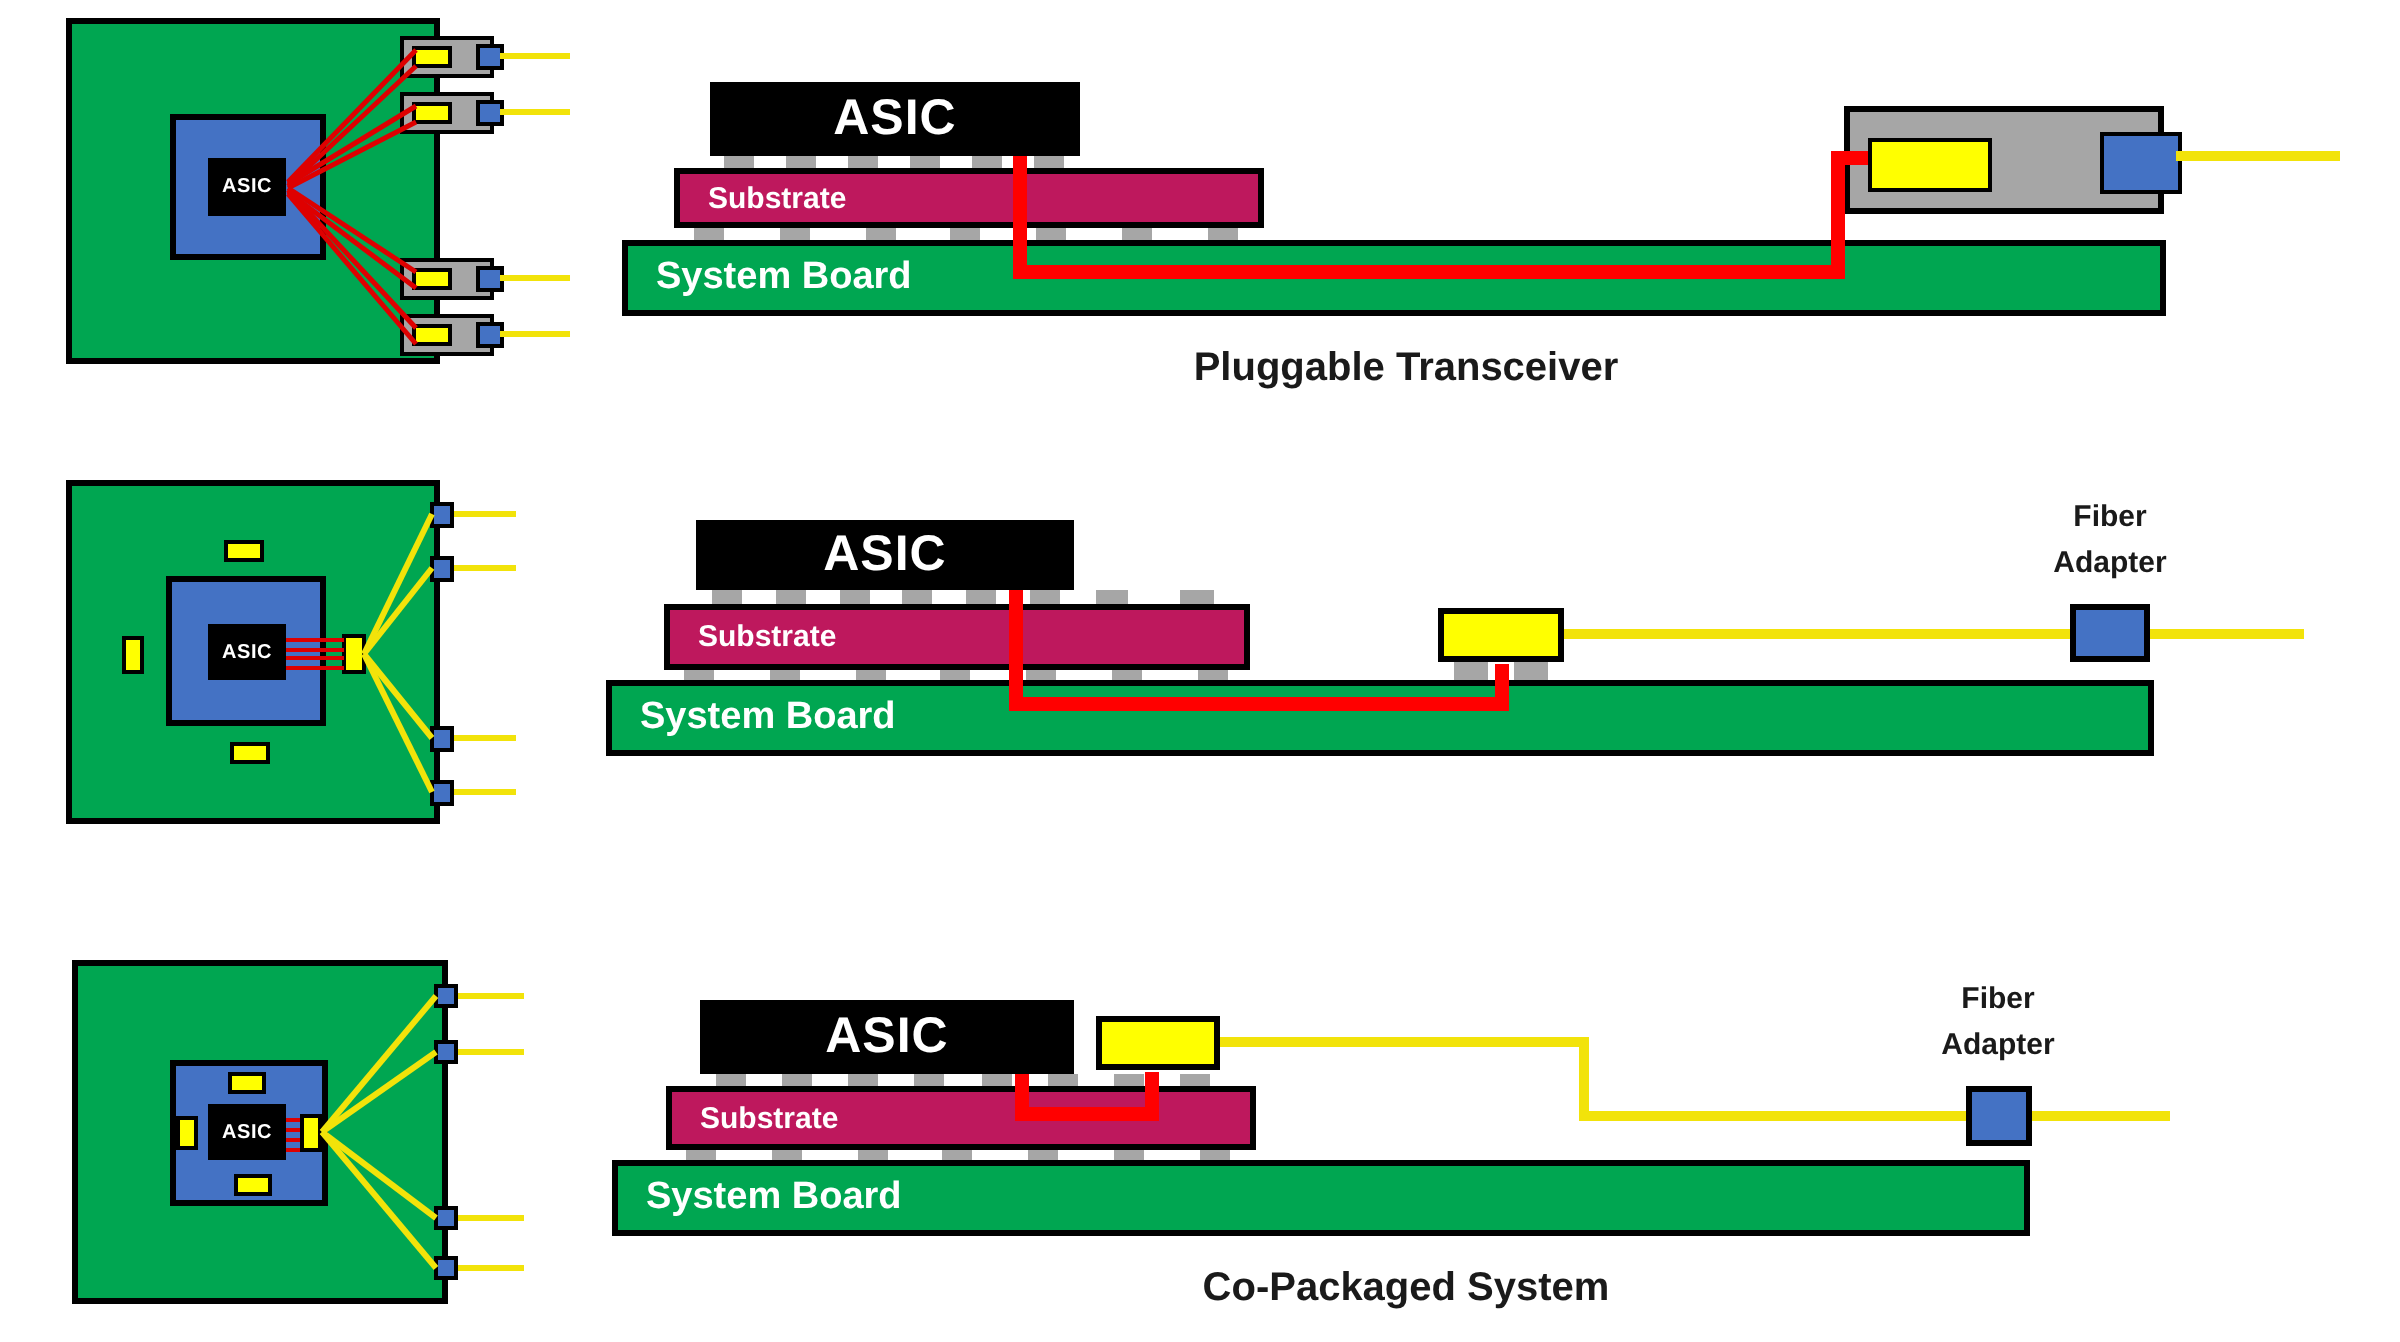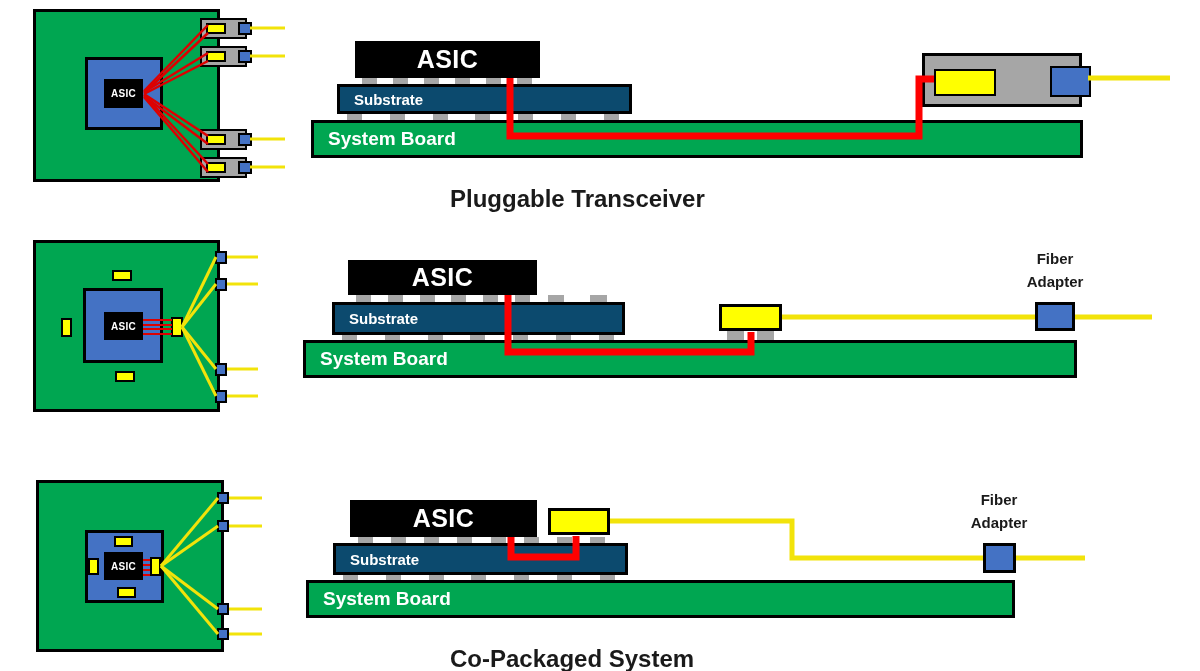--- a/index.html
+++ b/index.html
@@ -8,31 +8,31 @@
   .abs{position:absolute;box-sizing:border-box;}
   
   .board-top{background:#00A651;border:3px solid #000;}
   .bluesq{background:#4472C4;border:3px solid #000;}
   .asic-sm{background:#000;color:#fff;font-weight:bold;font-size:10px;
            display:flex;align-items:center;justify-content:center;letter-spacing:.3px;}
   .asic-side{background:#000;color:#fff;font-weight:bold;font-size:25px;
              display:flex;align-items:center;justify-content:center;letter-spacing:.5px;}
   .layer{border:3px solid #000;color:#fff;font-weight:bold;font-size:19px;
          display:flex;align-items:center;padding-left:14px;}
-  .layer.blue{background:#0c4a6e;}
+  .layer.blue{background:#be185d;}
   .layer.green{background:#00A651;}
   .engine{background:#FFFF00;border:2px solid #000;}
   .conn{background:#4472C4;border:2px solid #000;}
   .module{background:#A6A6A6;border:3px solid #000;}
   .module-sm{background:#A6A6A6;border:2px solid #000;}
   .adapter{background:#4472C4;border:3px solid #000;z-index:3;}
   .bumps{display:flex;justify-content:space-between;}
   .bumps i{display:block;background:#A6A6A6;height:100%;width:15px;}
   .bump{background:#A6A6A6;}
-  .caption{font-weight:bold;font-size:24px;color:#1a1a1a;text-align:left;margin-top:12px;}
+  .caption{font-weight:bold;font-size:20px;color:#1a1a1a;text-align:center;}
   .lbl{font-weight:bold;font-size:15px;color:#1a1a1a;text-align:center;line-height:1.5;}
   svg.overlay{position:absolute;left:0;top:0;z-index:2;pointer-events:none;}
 </style>
 </head>
 <body>
 
 <div class="canvas">
 
   <div class="abs board-top" style="left:33px;top:9px;width:187px;height:173px;"></div>
   <div class="abs bluesq" style="left:85px;top:57px;width:78px;height:73px;"></div>

